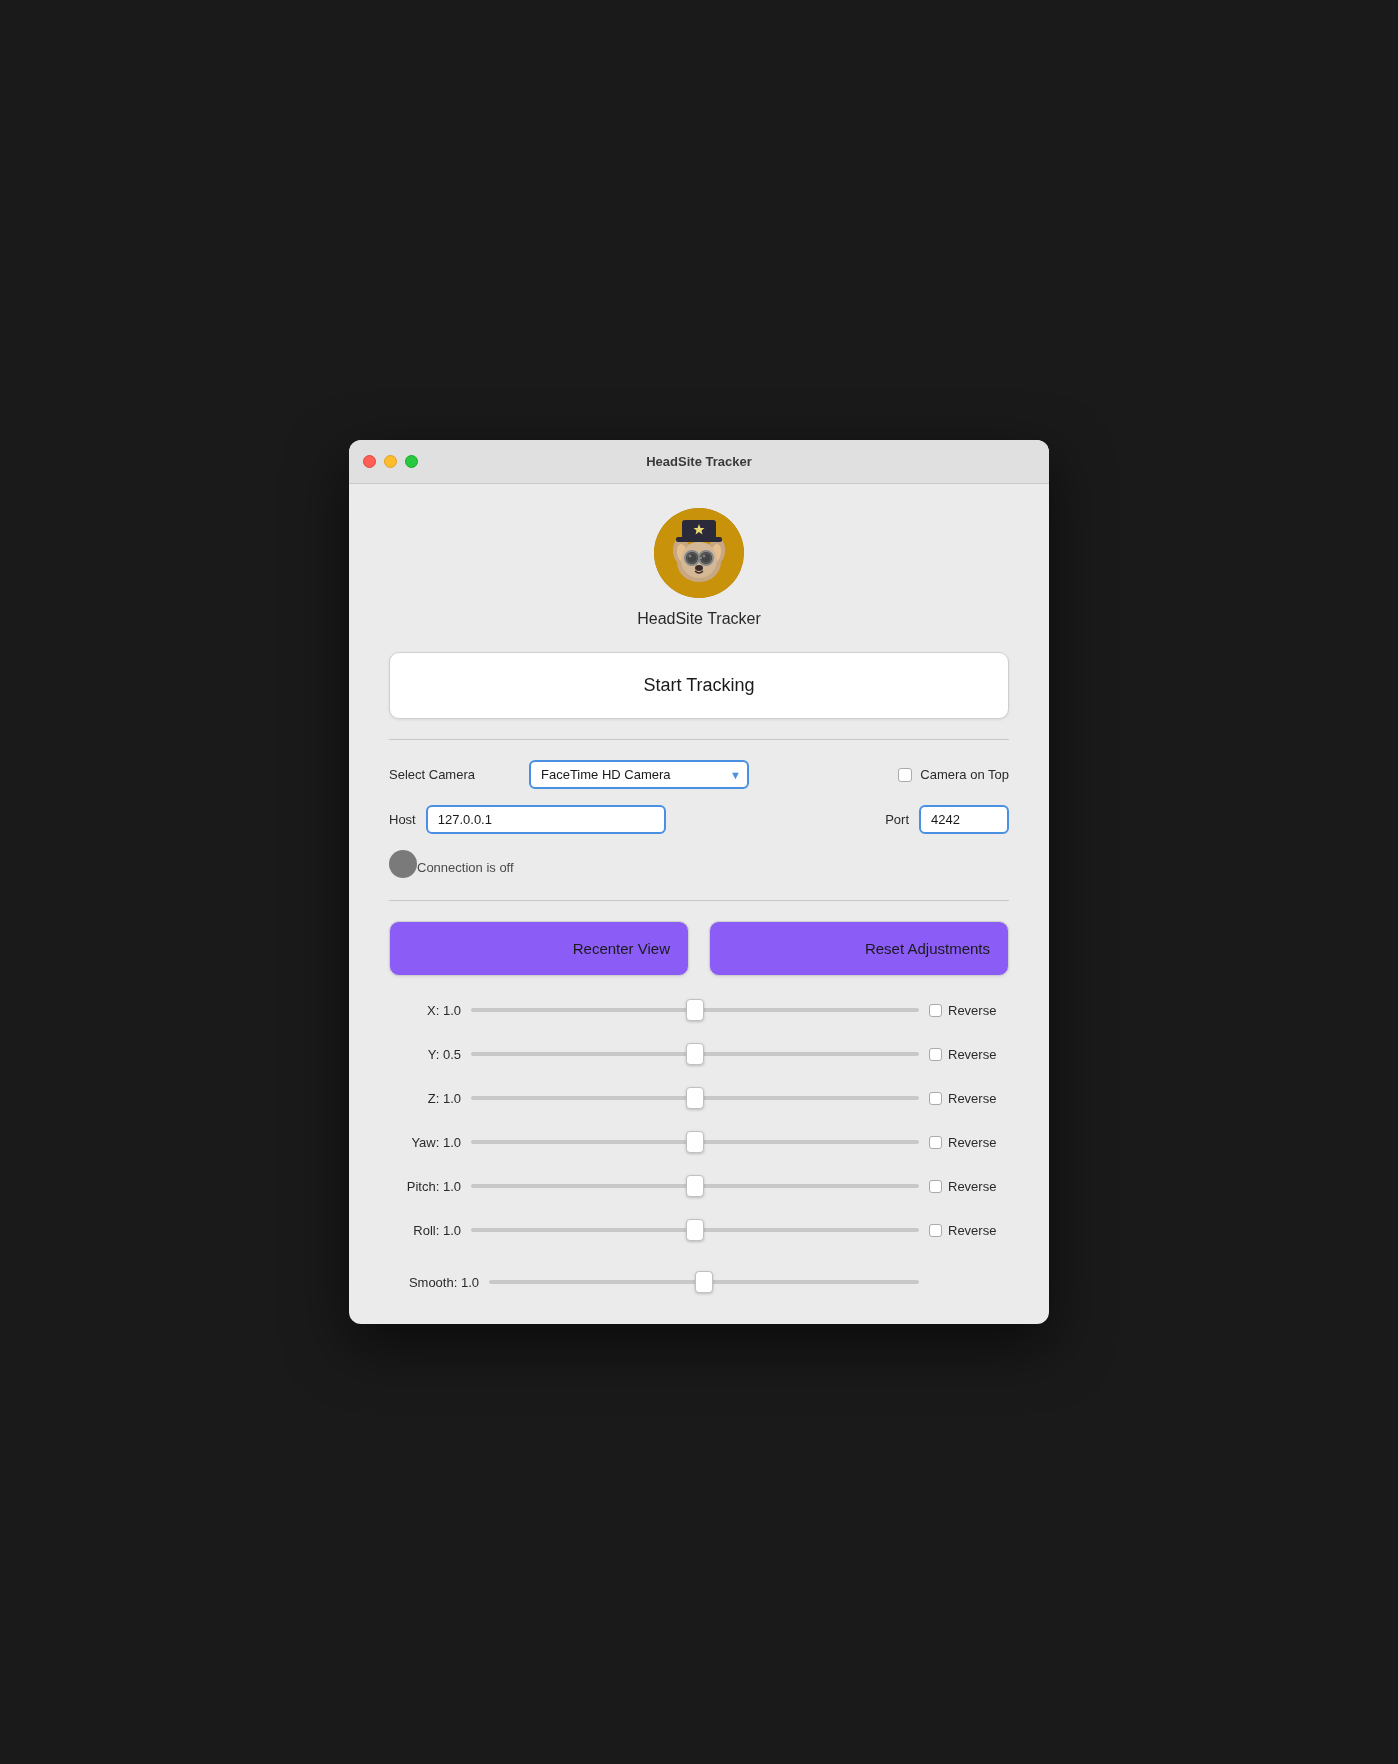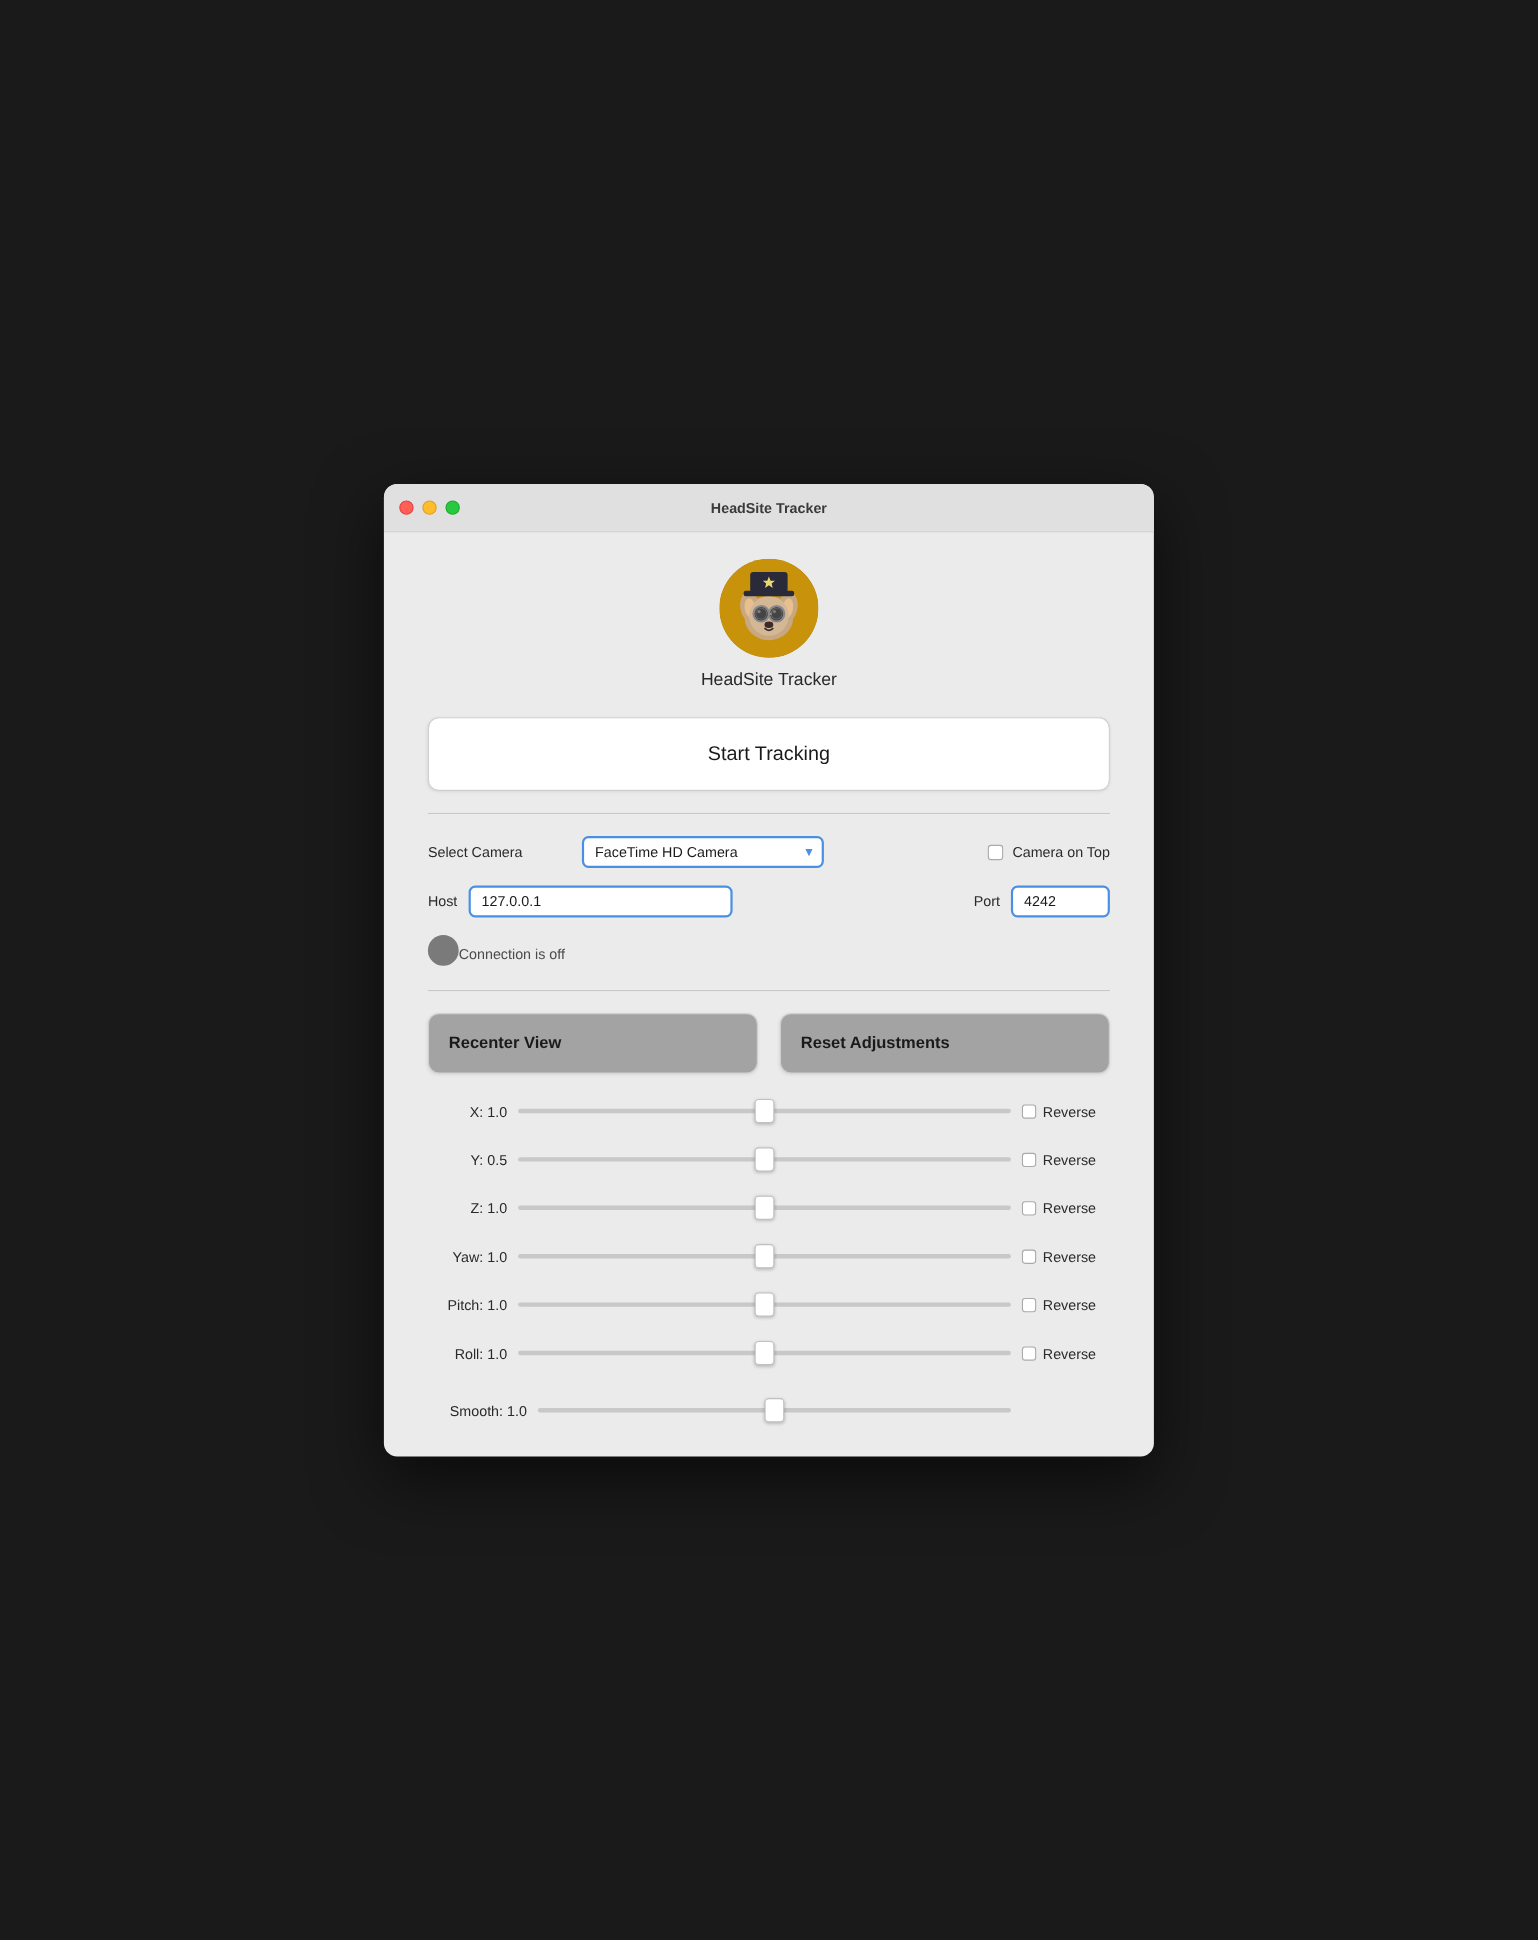--- a/index.html
+++ b/index.html
@@ -259,28 +259,28 @@
     
     .actions-row {
       display: flex;
       gap: 20px;
       margin-bottom: 24px;
     }
 
     .action-btn {
       flex: 1;
       padding: 18px;
-      background: #a3a3a3;
+      background: #8b5cf6;
       border: 1px solid #d0d0d0;
       border-radius: 10px;
       font-size: 15px;
-      font-weight: 700;
+      font-weight: 400;
       color: #1a1a1a;
       cursor: pointer;
-      text-align: left;
+      text-align: right;
       box-shadow: 0 1px 3px rgba(0,0,0,0.08);
       transition: background 0.1s;
     }
 
     
     .sliders-section {
       display: flex;
       flex-direction: column;
       gap: 24px;
     }

